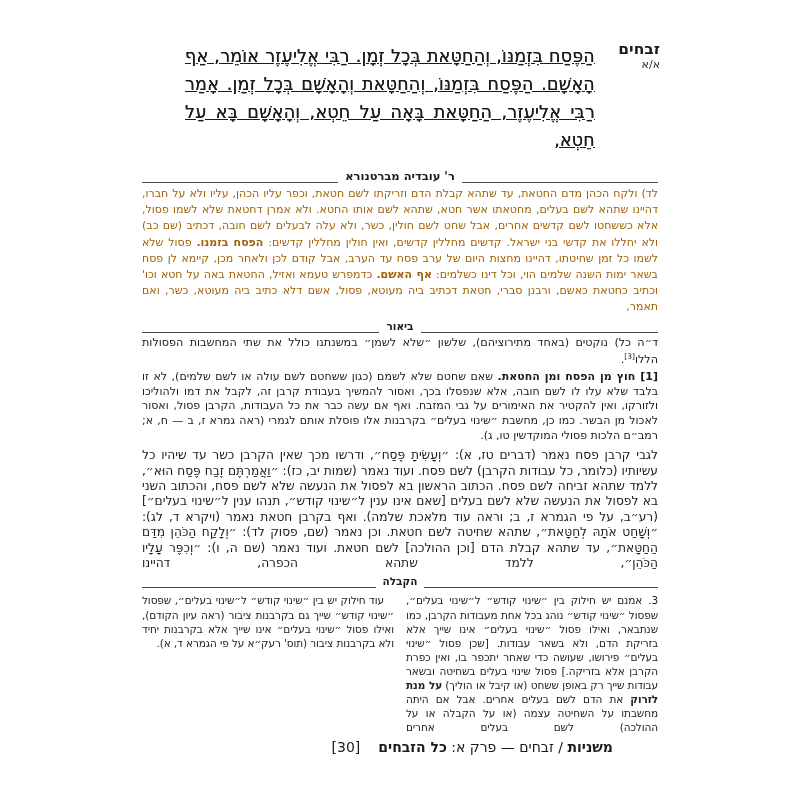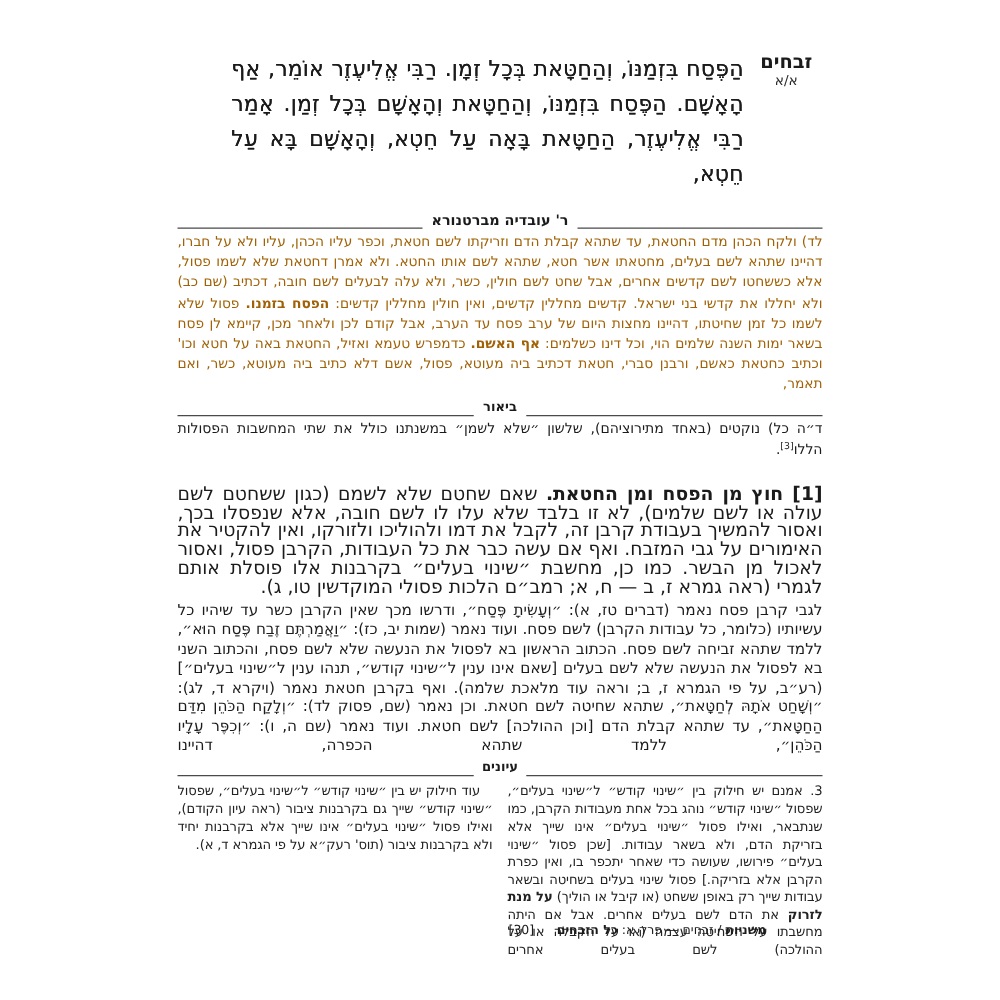--- a/index.html
+++ b/index.html
@@ -5,60 +5,60 @@
   html,body{margin:0;padding:0;}
   body{
     width:800px;height:800px;background:#ffffff;
     font-family:"DejaVu Sans",sans-serif;color:#1b1b1b;
     direction:rtl;overflow:hidden;
   }
   .page{position:relative;width:800px;height:800px;background:#ffffff;}
   .content{position:relative;margin:0 142px;width:516px;padding-top:40px;box-sizing:border-box;}
 
   
-  .margin-title{position:absolute;top:41px;right:-2px;width:62px;text-align:center;}
+  .margin-title{position:absolute;top:41px;right:-2px;width:62px;text-align:right;}
   .tractate{font-weight:bold;font-size:15.5px;line-height:17px;}
   .daf{font-size:11px;line-height:14px;color:#2a2a2a;}
 
   
   .mishnah{
     margin:2px 0 16px 0;padding-right:63px;padding-left:43px;box-sizing:border-box;
     font-size:17.5px;line-height:28px;min-height:112px;
     text-align:justify;text-align-last:justify;
-    text-shadow:0 0 0.5px currentColor;letter-spacing:0.2px;
+    text-shadow:0 0 0.5px currentColor;letter-spacing:0.2px;text-decoration:underline;
   }
 
   
   .divider{display:flex;align-items:flex-end;height:13px;}
   .divider .rule{flex:1;border-top:1px solid #4a4a4a;height:0;}
   .divider .label{padding:0 7px;font-size:10.5px;font-weight:bold;white-space:nowrap;line-height:13px;}
   .divider.rav-ovadia{margin-top:12px;}
   .divider.rav-ovadia .label{font-size:11.5px;}
   .divider.biur-div{margin-top:4px;}
   .divider.iyunim-div{margin-top:4px;}
 
   
   .bartenura{
     margin-top:3px;font-size:11px;line-height:16.2px;color:#a16207;
     text-align:justify;text-align-last:justify;
   }
 
   
   .biur-cont{margin-top:3px;font-size:11.2px;line-height:14.5px;text-align:justify;}
-  .biur-note{margin-top:20px;font-size:15px;line-height:14.9px;text-align:justify;}
+  .biur-note{margin-top:2px;font-size:11px;line-height:14.9px;text-align:justify;}
   .biur-para{margin-top:4px;font-size:12.2px;line-height:15.4px;text-align:justify;text-align-last:justify;}
 
   
   .iyunim-cols{margin-top:5px;display:flex;gap:12px;}
   .iyunim-col{width:252px;font-size:10.5px;line-height:14.1px;text-align:justify;letter-spacing:-0.1px;color:#222;}
   .iyunim-col.right{text-align-last:justify;}
   .iyunim-col .p2{text-indent:10px;margin-top:0;}
 
   
-  .footer{position:absolute;top:739px;right:187px;font-size:10px;white-space:nowrap;}
+  .footer{position:absolute;top:739px;right:187px;font-size:14px;white-space:nowrap;}
   .footer .pagenum{margin-right:18px;}
 
   .b{font-weight:bold;}
   .sup{font-size:7.5px;vertical-align:4px;letter-spacing:0;}
 </style>
 </head>
 <body>
 
 <div class="page">
   <div class="content">
@@ -83,21 +83,21 @@
       <div class="label">ביאור</div>
       <div class="rule"></div>
     </div>
 
     <div class="biur-cont"><span>ד״ה כל) נוקטים (באחד מתירוציהם), שלשון ״שלא לשמן״ במשנתנו כולל את שתי המחשבות הפסולות הללו</span><span class="sup">[3]</span><span>.</span></div>
     <div class="biur-note"><span class="b">[1] </span><span class="b">חוץ מן הפסח ומן החטאת.</span><span> שאם שחטם שלא לשמם (כגון ששחטם לשם עולה או לשם שלמים), לא זו בלבד שלא עלו לו לשם חובה, אלא שנפסלו בכך, ואסור להמשיך בעבודת קרבן זה, לקבל את דמו ולהוליכו ולזורקו, ואין להקטיר את האימורים על גבי המזבח. ואף אם עשה כבר את כל העבודות, הקרבן פסול, ואסור לאכול מן הבשר. כמו כן, מחשבת ״שינוי בעלים״ בקרבנות אלו פוסלת אותם לגמרי (ראה גמרא ז, ב — ח, א; רמב״ם הלכות פסולי המוקדשין טו, ג).</span></div>
     <div class="biur-para">לגבי קרבן פסח נאמר (דברים טז, א): ״וְעָשִׂיתָ פֶּסַח״, ודרשו מכך שאין הקרבן כשר עד שיהיו כל עשיותיו (כלומר, כל עבודות הקרבן) לשם פסח. ועוד נאמר (שמות יב, כז): ״וַאֲמַרְתֶּם זֶבַח פֶּסַח הוּא״, ללמד שתהא זביחה לשם פסח. הכתוב הראשון בא לפסול את הנעשה שלא לשם פסח, והכתוב השני בא לפסול את הנעשה שלא לשם בעלים [שאם אינו ענין ל״שינוי קודש״, תנהו ענין ל״שינוי בעלים״] (רע״ב, על פי הגמרא ז, ב; וראה עוד מלאכת שלמה). ואף בקרבן חטאת נאמר (ויקרא ד, לג): ״וְשָׁחַט אֹתָהּ לְחַטָּאת״, שתהא שחיטה לשם חטאת. וכן נאמר (שם, פסוק לד): ״וְלָקַח הַכֹּהֵן מִדַּם הַחַטָּאת״, עד שתהא קבלת הדם [וכן ההולכה] לשם חטאת. ועוד נאמר (שם ה, ו): ״וְכִפֶּר עָלָיו הַכֹּהֵן״, ללמד שתהא הכפרה, דהיינו</div>
 
     <div class="divider iyunim-div">
       <div class="rule"></div>
-      <div class="label">עיונים</div>
+      <div class="label">הקבלה</div>
       <div class="rule"></div>
     </div>
 
     <div class="iyunim-cols">
       <div class="iyunim-col right"><span>3. אמנם יש חילוק בין ״שינוי קודש״ ל״שינוי בעלים״, שפסול ״שינוי קודש״ נוהג בכל אחת מעבודות הקרבן, כמו שנתבאר, ואילו פסול ״שינוי בעלים״ אינו שייך אלא בזריקת הדם, ולא בשאר עבודות. [שכן פסול ״שינוי בעלים״ פירושו, שעושה כדי שאחר יתכפר בו, ואין כפרת הקרבן אלא בזריקה.] פסול שינוי בעלים בשחיטה ובשאר עבודות שייך רק באופן ששחט (או קיבל או הוליך) </span><span class="b">על מנת לזרוק</span><span> את הדם לשם בעלים אחרים. אבל אם היתה מחשבתו על השחיטה עצמה (או על הקבלה או על ההולכה) לשם בעלים אחרים</span></div>
       <div class="iyunim-col left">
         <div class="p2">עוד חילוק יש בין ״שינוי קודש״ ל״שינוי בעלים״, שפסול ״שינוי קודש״ שייך גם בקרבנות ציבור (ראה עיון הקודם), ואילו פסול ״שינוי בעלים״ אינו שייך אלא בקרבנות יחיד ולא בקרבנות ציבור (תוס' רעק״א על פי הגמרא ד, א).</div>
       </div>
     </div>
 

